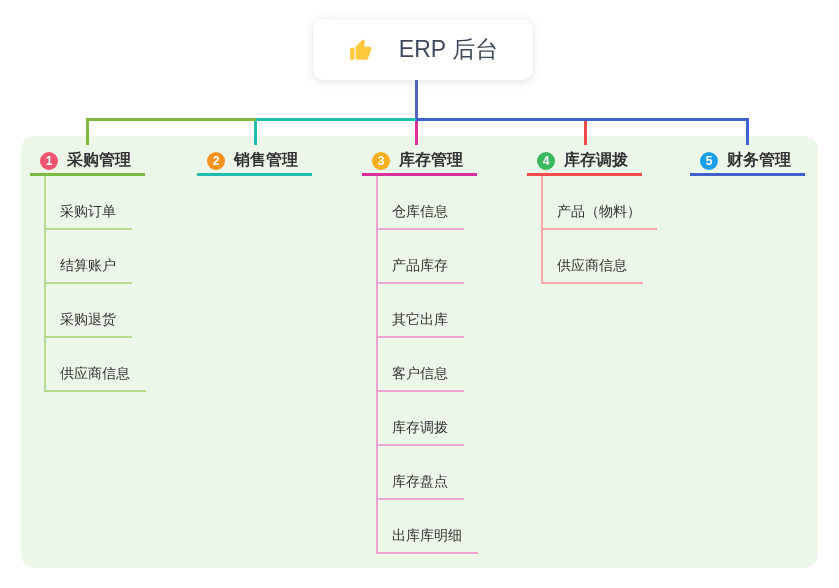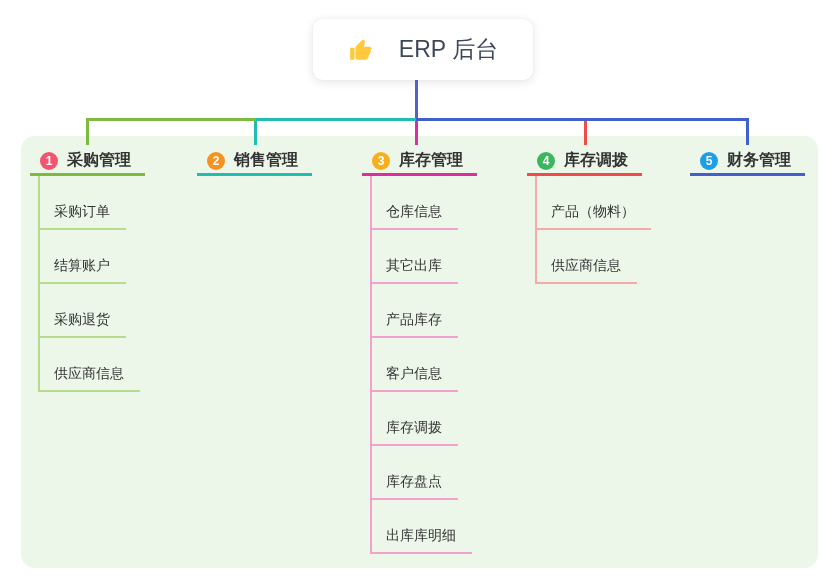--- a/index.html
+++ b/index.html
@@ -26,21 +26,21 @@
     display:flex; align-items:center; gap:9px; padding-left:10px;
     height:28px; border-bottom:3px solid var(--line); width:115px;
   }
   .badge {
     width:18px; height:18px; min-width:18px; border-radius:50%;
     background:var(--badge); color:#fff; font-size:12px; font-weight:bold;
     display:flex; align-items:center; justify-content:center; line-height:1;
   }
   .branch-title { font-size:16px; font-weight:700; color:#333; white-space:nowrap; }
   ul.children {
-    list-style:none; margin-left:8px; border-left:2px solid var(--light);
+    list-style:none; margin-left:14px; border-left:2px solid var(--light);
   }
   ul.children li {
     height:54px; width:fit-content; white-space:nowrap;
     display:flex; align-items:flex-end;
     padding:0 16px 7px 14px;
     border-bottom:2px solid var(--light);
     font-size:14px; color:#333; cursor:default;
   }
 </style>
 </head>
@@ -89,22 +89,22 @@
     </div>
   </div>
 
   <div class="branch" style="left: 362px; --line: #DB2F9E; --light: #F2A2CF; --badge: #F9AF1B;">
     <div class="branch-header">
       <span class="badge">3</span>
       <span class="branch-title">库存管理</span>
     </div>
     <ul class="children">
       <li>仓库信息</li>
+      <li>产品库存</li>
       <li>其它出库</li>
-      <li>产品库存</li>
       <li>客户信息</li>
       <li>库存调拨</li>
       <li>库存盘点</li>
       <li>出库库明细</li>
     </ul>
   </div>
 
   <div class="branch" style="left: 527px; --line: #F04B4B; --light: #F7A8A8; --badge: #3BB75E;">
     <div class="branch-header">
       <span class="badge">4</span>

